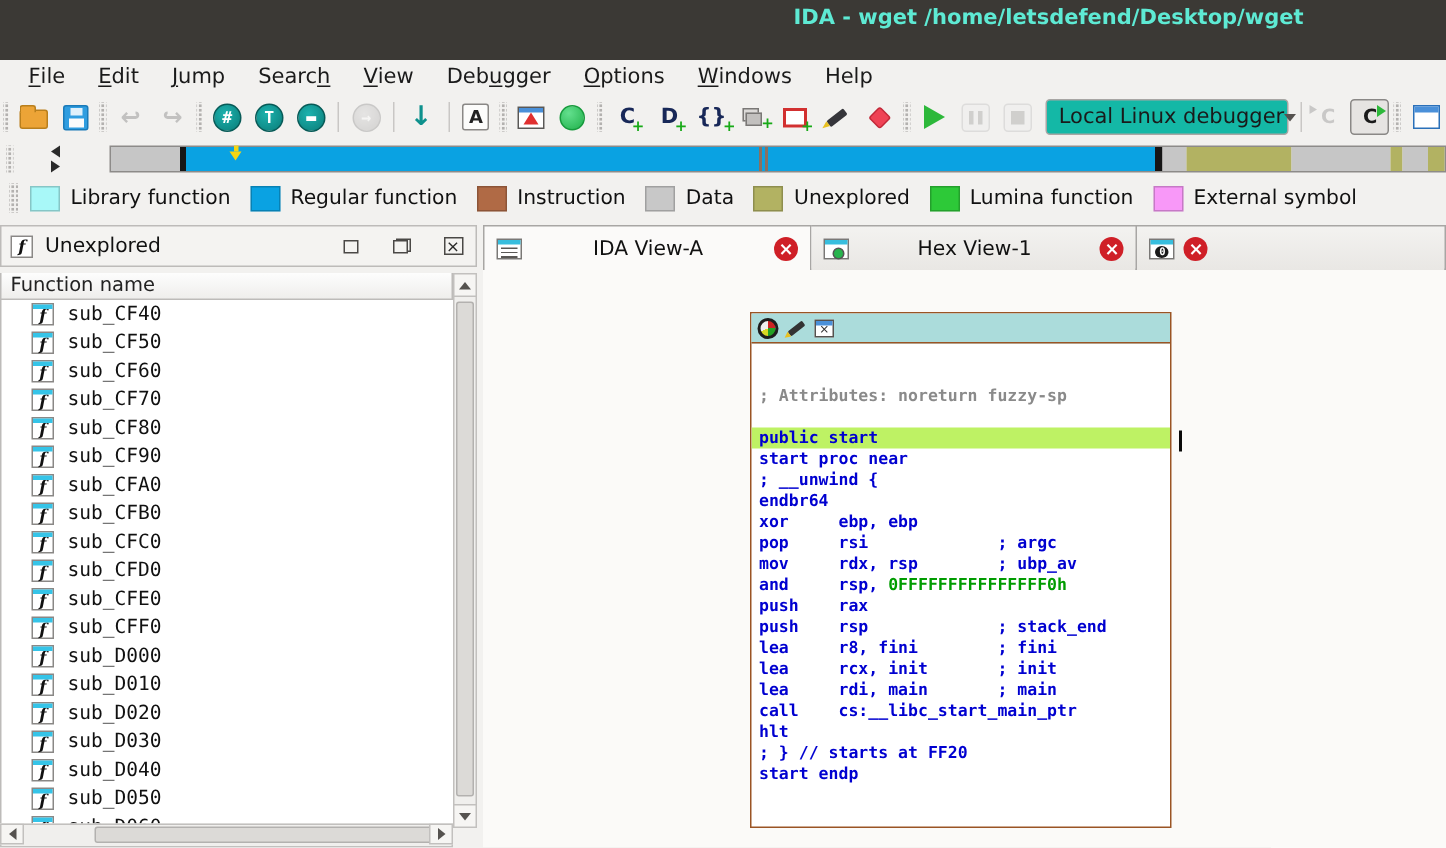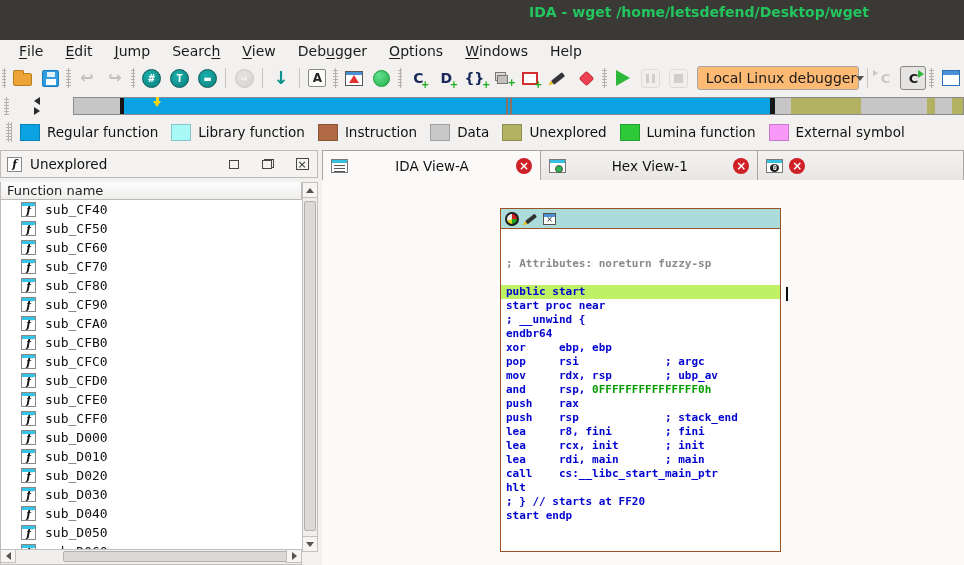--- a/index.html
+++ b/index.html
@@ -3,21 +3,21 @@
 <meta charset="utf-8">
 <style>
   * { margin:0; padding:0; box-sizing:border-box; }
   html,body { width:964px; height:565px; overflow:hidden; }
   body { font-family:"DejaVu Sans", sans-serif; background:#f2f1ef; position:relative; }
   #root { position:absolute; inset:0; width:964px; height:565px; overflow:hidden; }
 
   
   .titlebar { position:absolute; left:0; top:0; width:964px; height:40px; background:#3b3935; }
   .title-text { position:absolute; left:440px; right:6px; top:0; height:24px; display:flex; align-items:center; justify-content:center;
-    color:#22c55e; font-size:14px; font-weight:bold; white-space:nowrap; }
+    color:#5eead4; font-size:14px; font-weight:bold; white-space:nowrap; }
 
   
   .menubar { position:absolute; left:0; top:40px; width:964px; height:22px; background:#f2f1ef; display:flex; align-items:center; padding-left:8px; }
   .menu-item { padding:0 11px; font-size:14px; color:#1a1a1a; height:22px; display:flex; align-items:center; cursor:default; }
   .menu-item u { text-decoration:underline; text-underline-offset:2px; }
 
   
   .toolbar { position:absolute; left:0; top:62px; width:964px; height:32px; background:#f2f1ef; display:flex; align-items:center; }
   .tb-handle { width:7px; height:20px; margin:0 2px;
     background-image:radial-gradient(#b3b1af 1px, transparent 1.1px); background-size:3px 3px; background-position:1px 1px; }
@@ -48,21 +48,21 @@
   .ico-winplus .plus { position:absolute; right:-6px; bottom:-4px; color:#18aa18; font-size:10px; font-weight:bold; }
   .ico-redbr { width:16px; height:13px; border:2px solid #d23030; background:#fff; position:relative; }
   .ico-redbr .plus { position:absolute; right:-6px; bottom:-7px; color:#18aa18; font-size:10px; font-weight:bold; }
   .ico-pencil { width:14px; height:5px; background:#35353a; border-radius:1px; transform:rotate(-38deg); position:relative; }
   .ico-pencil::after { content:""; position:absolute; left:-5px; top:0; width:0; height:0; border-right:5px solid #e8c020; border-top:2.5px solid transparent; border-bottom:2.5px solid transparent; }
   .ico-diamond { width:11px; height:11px; background:#ef4355; border:1px solid #c22838; border-radius:2px; transform:rotate(45deg); }
   .ico-play { width:0; height:0; border-left:14px solid #2db83a; border-top:8px solid transparent; border-bottom:8px solid transparent; }
   .ico-pausebox, .ico-stopbox { width:19px; height:19px; border:1px solid #c6c4c2; border-radius:3px; background:#efeeec; display:flex; align-items:center; justify-content:center; gap:3px; }
   .ico-pausebox span { width:3px; height:9px; background:#a8a6a4; }
   .ico-stopbox span { width:9px; height:9px; background:#a8a6a4; }
-  .combo { width:162px; height:24px; background:#fdba74; border:1px solid #a8a6a4; border-radius:3px; display:flex; align-items:center; margin:0 4px; }
+  .combo { width:162px; height:24px; background:#14b8a6; border:1px solid #a8a6a4; border-radius:3px; display:flex; align-items:center; margin:0 4px; }
   .combo-label { flex:1; padding-left:8px; font-size:14px; color:#1a1a1a; white-space:nowrap; }
   .combo-caretbox { width:18px; display:flex; align-items:center; justify-content:center; }
   .combo-caretbox i { width:0; height:0; border-left:4px solid transparent; border-right:4px solid transparent; border-top:5px solid #55524f; }
   .cstep { width:24px; height:24px; display:flex; align-items:center; justify-content:center; position:relative; font-weight:bold; font-size:13px; }
   .cstep.in { color:#9a9896; }
   .cstep.in::after { content:""; position:absolute; left:1px; top:4px; border-left:5px solid #9a9896; border-top:3px solid transparent; border-bottom:3px solid transparent; }
   .cstep.over { color:#1a1a1a; border:1px solid #8a8886; background:#e6e4e2; border-radius:3px; }
   .cstep.over::after { content:""; position:absolute; right:1px; top:3px; border-left:6px solid #2db83a; border-top:4px solid transparent; border-bottom:4px solid transparent; }
   .ico-clipped { width:18px; height:16px; background:#fff; border:1px solid #2a70b9; position:relative; margin-left:2px; }
   .ico-clipped::before { content:""; position:absolute; top:0; left:0; right:0; height:4px; background:#4a90d9; }
@@ -310,26 +310,26 @@
         <div class="nb-marker" style="left: 79px;">
           <span class="stem"></span>
           <span class="head"></span>
         </div>
       </div>
   </div>
 
   <div class="legend">
     <div class="lg-handle"></div>
   <div class="lg-item">
+        <span class="lg-swatch" style="background: rgb(168, 248, 248);"></span>
+        <span class="lg-label">Library function</span>
+      </div>
+      <div class="lg-item">
         <span class="lg-swatch" style="background: rgb(10, 162, 226);"></span>
         <span class="lg-label">Regular function</span>
-      </div>
-      <div class="lg-item">
-        <span class="lg-swatch" style="background: rgb(168, 248, 248);"></span>
-        <span class="lg-label">Library function</span>
       </div>
       <div class="lg-item">
         <span class="lg-swatch" style="background: rgb(176, 106, 69);"></span>
         <span class="lg-label">Instruction</span>
       </div>
       <div class="lg-item">
         <span class="lg-swatch" style="background: rgb(200, 200, 200);"></span>
         <span class="lg-label">Data</span>
       </div>
       <div class="lg-item">

